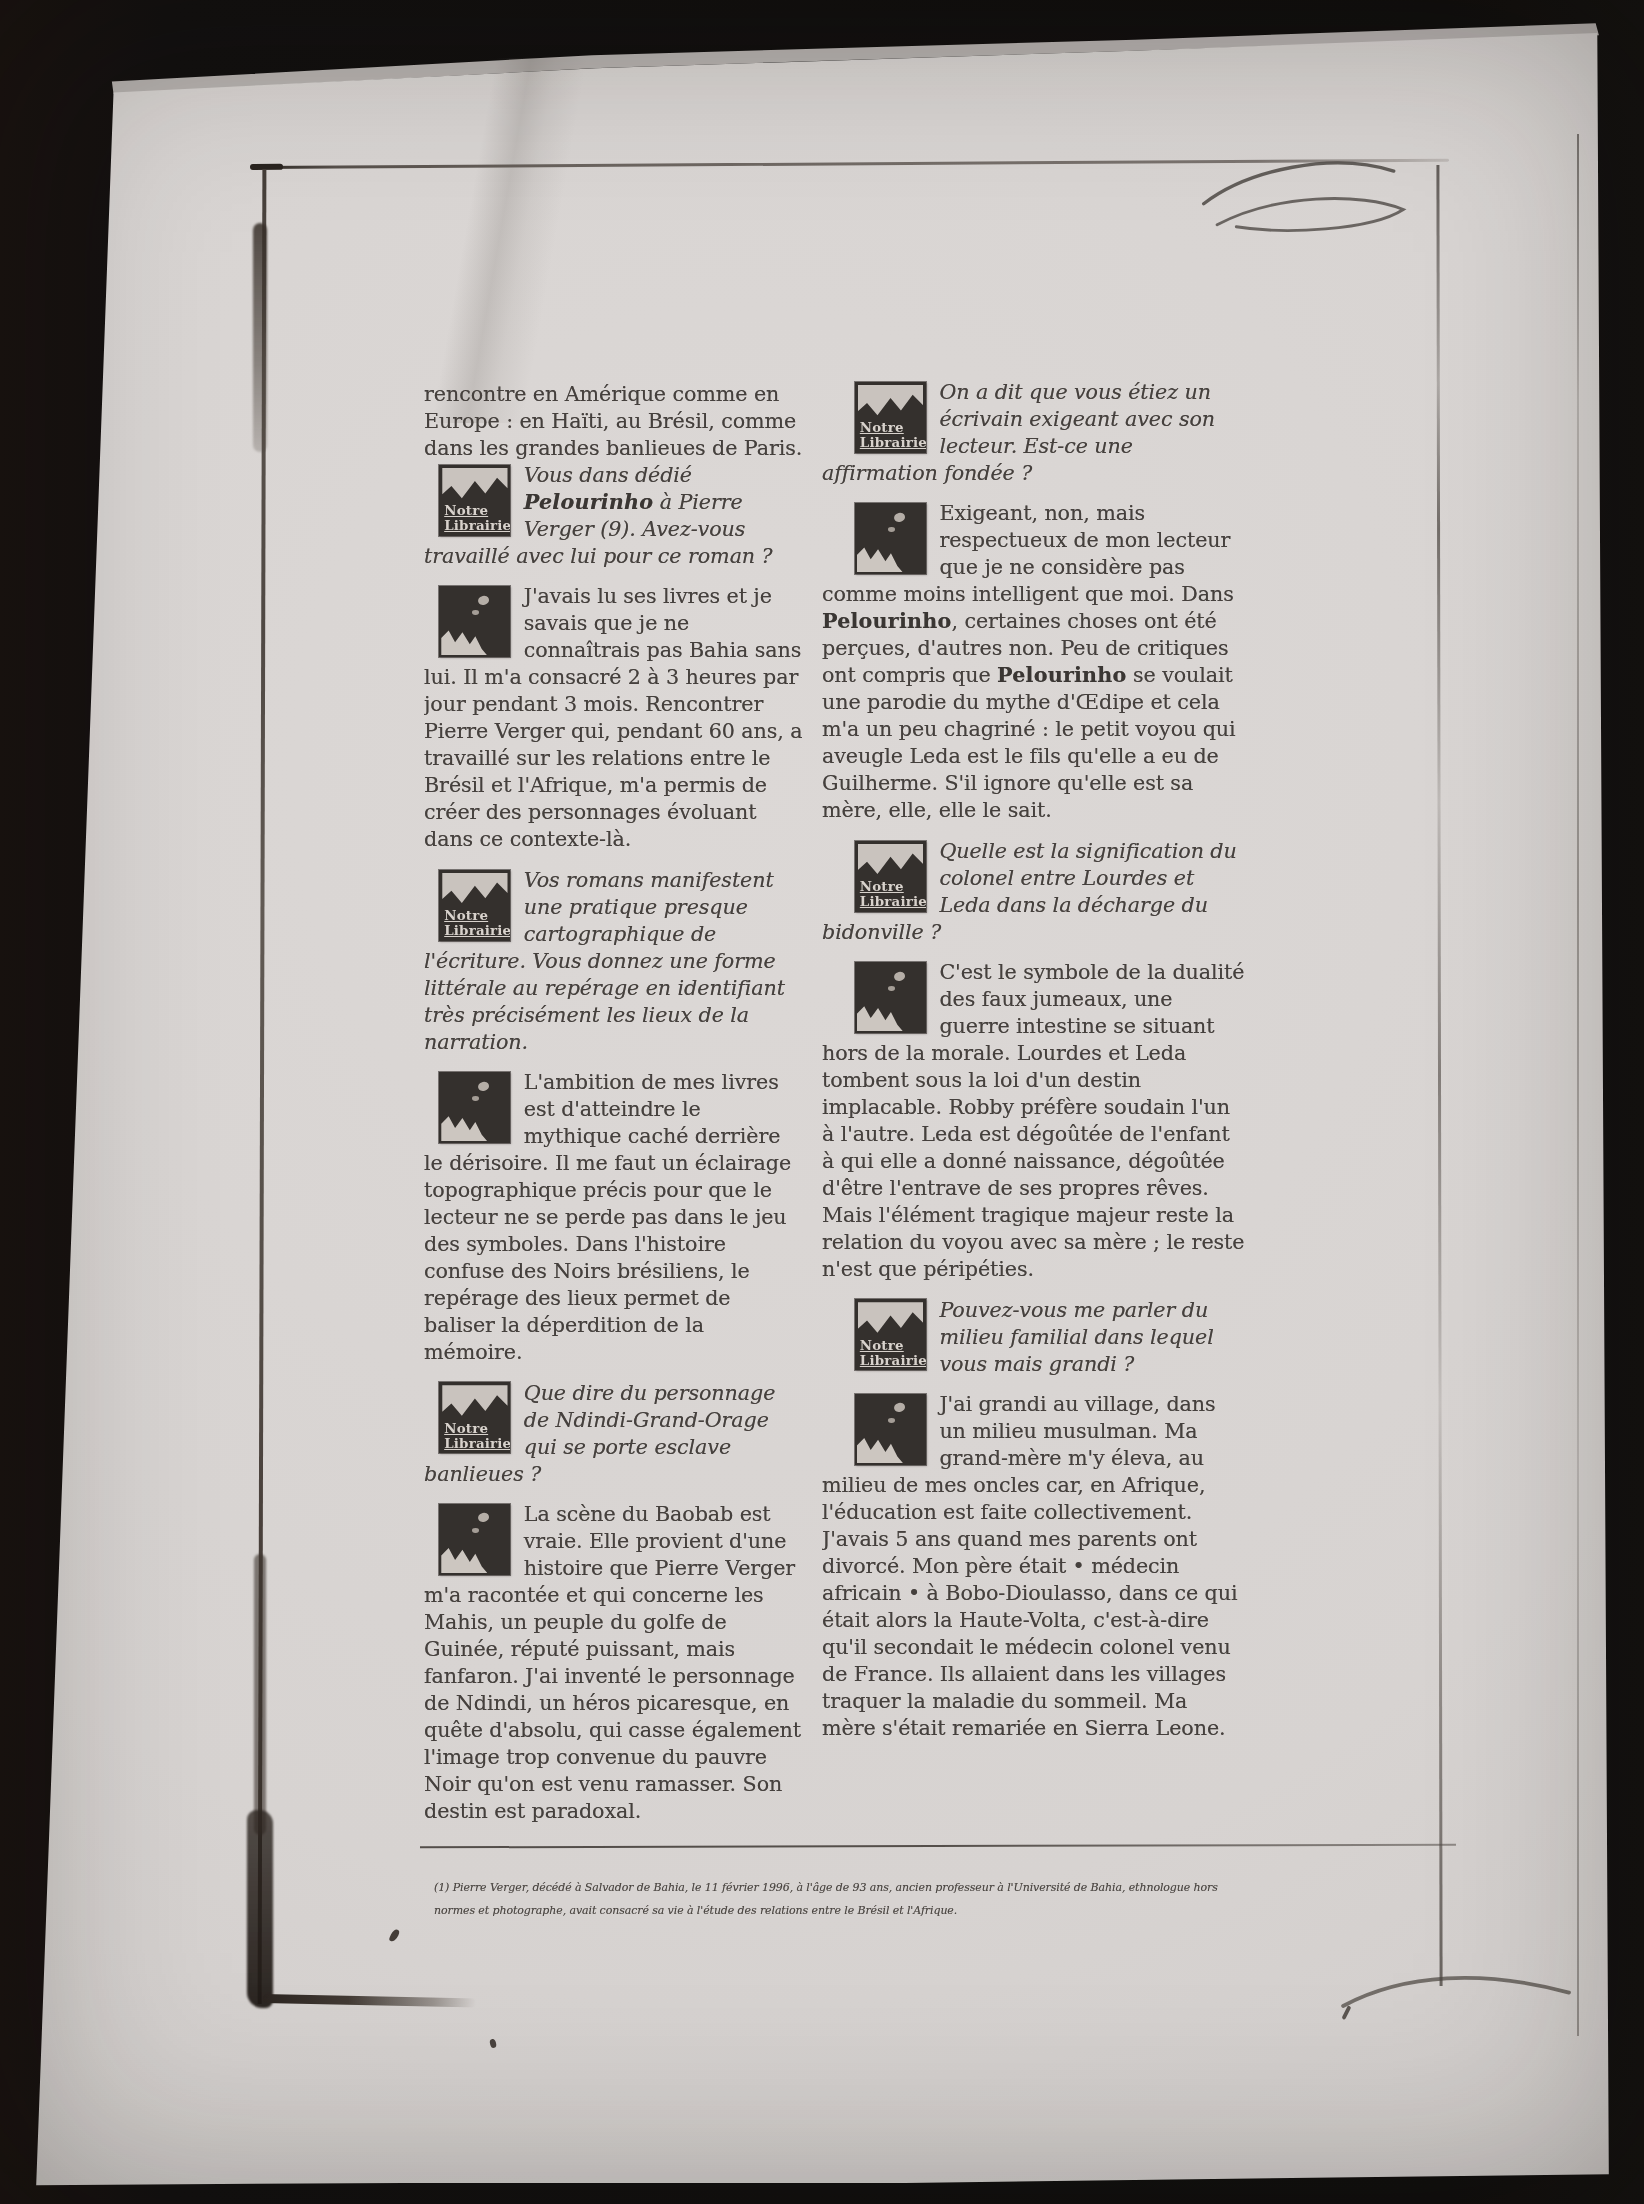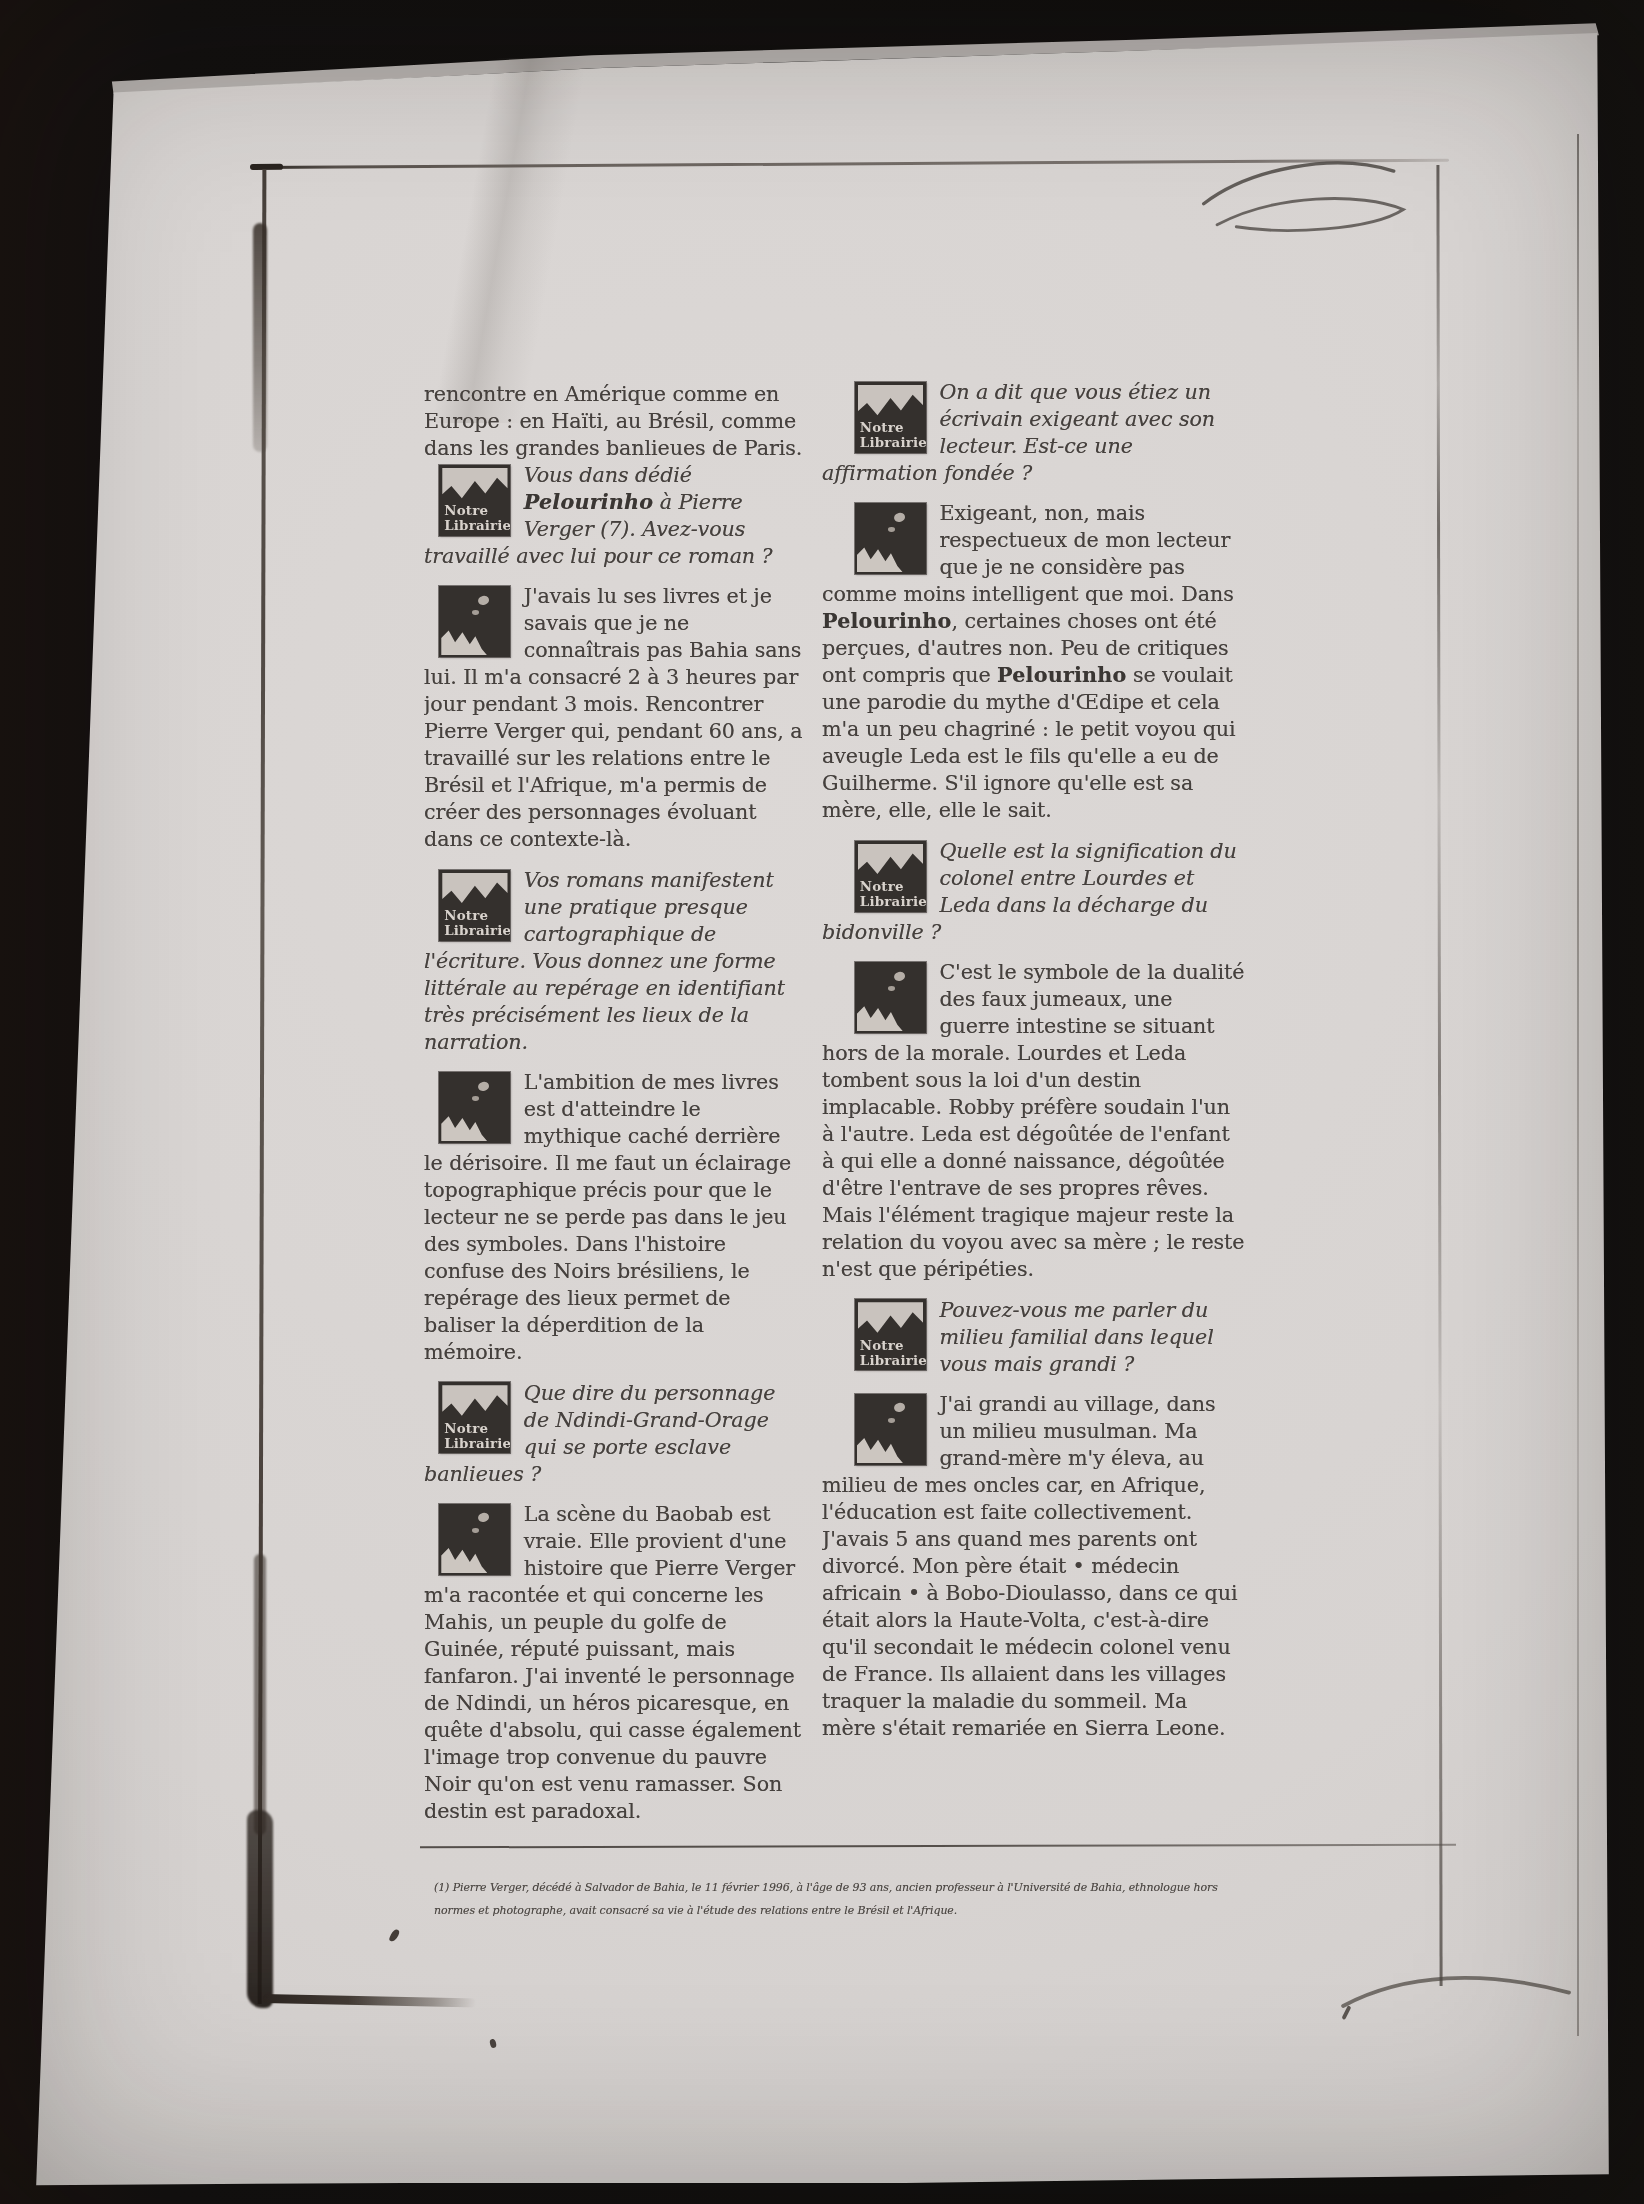--- a/index.html
+++ b/index.html
@@ -54,21 +54,21 @@
   .qtext{font-style:italic;}
   b{font-weight:700;color:#3a3633;letter-spacing:0.2px;}
 
   
   .icon{float:left;width:71px;height:71px;margin:2.9px 13.4px 6.7px 15.4px;position:relative;overflow:hidden;
         background:#34302d;box-shadow:0 0 0 1px rgba(40,35,32,.55), 1px 1px 1.9px rgba(40,35,32,.35);}
   .icon-r{margin-left:33px;}
   .logo .sky{position:absolute;left:2.9px;top:2.9px;right:2.9px;height:33px;background:#c9c3be;
     clip-path:polygon(0 0,100% 0,100% 62%,84% 30%,66% 78%,50% 40%,30% 92%,14% 55%,0 80%);}
   .logo .t{position:absolute;left:4.8px;bottom:2.9px;color:#d8d2cc;font-family:"DejaVu Serif",serif;
-    font-size:13.4px;line-height:15px;font-weight:600;letter-spacing:0.2px;}
+    font-size:13.4px;line-height:15px;font-weight:600;letter-spacing:0.2px;text-decoration:underline;}
   .portrait .hills{position:absolute;left:1.9px;bottom:1.9px;width:46px;height:29px;background:#ccc6c0;
     clip-path:polygon(0 100%,0 40%,16% 14%,30% 55%,46% 20%,62% 62%,74% 34%,88% 78%,100% 100%);}
   .portrait .dot{position:absolute;left:39px;top:9.6px;width:10.6px;height:8.6px;background:#b5aea7;border-radius:50%;transform:rotate(-15deg);}
   .portrait .dot2{position:absolute;left:33px;top:24px;width:6.7px;height:4.8px;background:#a49d96;border-radius:50%;}
 
   
   .footnote-rule{position:absolute;left:420px;top:1845px;width:1036px;height:2.4px;transform:rotate(-0.15deg);
     background:linear-gradient(90deg,rgba(60,54,50,.85),rgba(70,64,59,.9) 50%,rgba(82,76,71,.55));}
   .footnote{position:absolute;left:434px;top:1865px;width:809px;font-family:"DejaVu Serif",serif;
     font-style:italic;font-size:11px;line-height:23px;color:#4c4743;letter-spacing:-0.1px;
@@ -103,21 +103,21 @@
   </svg>
 
   <div class="col col-left">
     <p class="intro">rencontre en Amérique comme en Europe : en Haïti, au Brésil, comme dans les grandes banlieues de Paris.</p>
 
     <div class="block">
       <span class="icon logo">
         <span class="sky"></span>
         <span class="t"><span>Notre</span><br><span>Librairie</span></span>
       </span>
-      <p class="qtext"><span>Vous dans dédié </span><b>Pelourinho</b><span> à Pierre Verger (7). Avez-vous travaillé avec lui pour ce roman ?</span></p>
+      <p class="qtext"><span>Vous dans dédié </span><b>Pelourinho</b><span> à Pierre Verger (9). Avez-vous travaillé avec lui pour ce roman ?</span></p>
     </div>
 
     <div class="block">
       <span class="icon portrait">
         <span class="hills"></span>
         <span class="dot"></span>
         <span class="dot2"></span>
       </span>
       <p>J'avais lu ses livres et je savais que je ne connaîtrais pas Bahia sans lui. Il m'a consacré 2 à 3 heures par jour pendant 3 mois. Rencontrer Pierre Verger qui, pendant 60 ans, a travaillé sur les relations entre le Brésil et l'Afrique, m'a permis de créer des personnages évoluant dans ce contexte-là.</p>
     </div>

